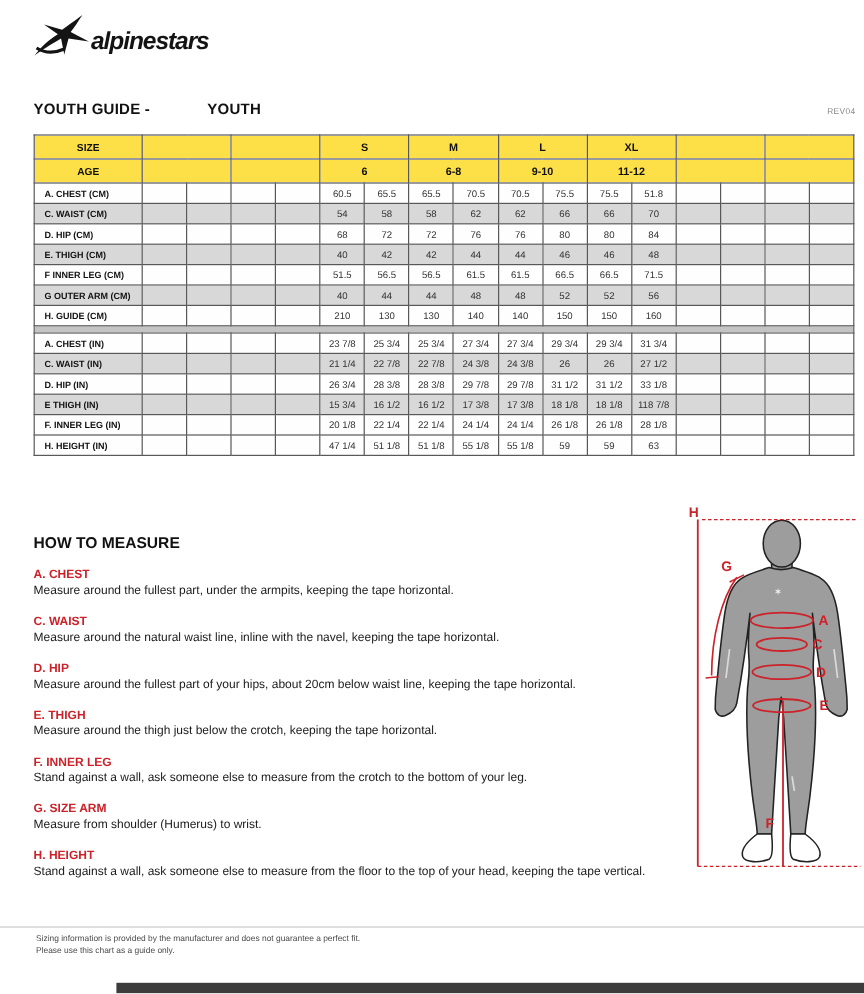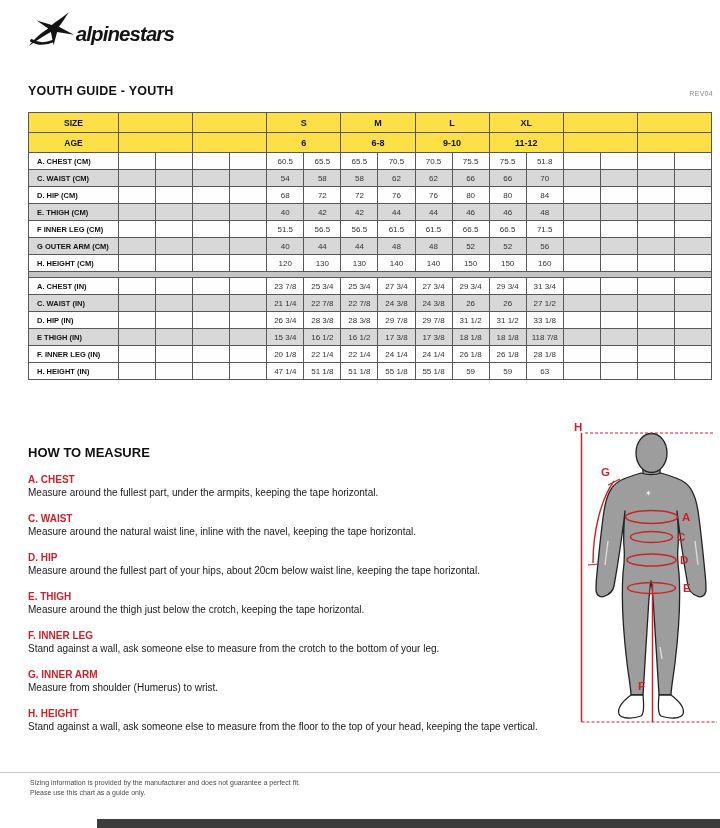--- a/index.html
+++ b/index.html
@@ -3,21 +3,21 @@
 <meta charset="utf-8">
 <style>
   html,body{margin:0;padding:0;background:#fff;}
   #frame{position:relative;width:720px;height:828px;background:#ffffff;overflow:hidden;
          font-family:"Liberation Sans",sans-serif;color:#1a1a1a;}
 
   
   #logo{position:absolute;left:26px;top:10px;width:160px;height:44px;}
   #page-title{position:absolute;left:28px;top:84px;font-size:12.5px;font-weight:600;
               color:#111;letter-spacing:.2px;}
-  #page-title b{font-weight:800;}
+  #page-title b{font-weight:800;margin-left:44px;}
   #rev{position:absolute;right:7px;top:90px;font-size:7px;color:#8a8a8a;letter-spacing:.3px;}
 
   
   #size-table{position:absolute;left:28px;top:112px;width:684px;border-collapse:collapse;
               table-layout:fixed;}
   #size-table th,#size-table td{border:1px solid #585858;padding:0;overflow:hidden;
               text-align:center;vertical-align:middle;height:16px;font-size:8px;color:#333;}
   #size-table tr.hdr th{background:#fde047;height:19px;font-size:9px;font-weight:bold;color:#111;}
   #size-table tr.hdr th.lbl{font-size:8.5px;}
   #size-table td.lbl{text-align:left;padding-left:8px;font-weight:bold;font-size:7.5px;color:#111;}
@@ -207,26 +207,26 @@
           <td class="val">48</td>
           <td class="val">52</td>
           <td class="val">52</td>
           <td class="val">56</td>
           <td></td>
           <td></td>
           <td></td>
           <td></td>
         </tr>
         <tr class="w">
-          <td class="lbl">H. HEIGHT (CM)</td>
-          <td></td>
-          <td></td>
-          <td></td>
-          <td></td>
-          <td class="val">120</td>
+          <td class="lbl">H. GUIDE (CM)</td>
+          <td></td>
+          <td></td>
+          <td></td>
+          <td></td>
+          <td class="val">210</td>
           <td class="val">130</td>
           <td class="val">130</td>
           <td class="val">140</td>
           <td class="val">140</td>
           <td class="val">150</td>
           <td class="val">150</td>
           <td class="val">160</td>
           <td></td>
           <td></td>
           <td></td>
@@ -369,21 +369,21 @@
     </div>
     <div class="ht-item">
       <div class="hd">E. THIGH</div>
       <div class="tx">Measure around the thigh just below the crotch, keeping the tape horizontal.</div>
     </div>
     <div class="ht-item">
       <div class="hd">F. INNER LEG</div>
       <div class="tx">Stand against a wall, ask someone else to measure from the crotch to the bottom of your leg.</div>
     </div>
     <div class="ht-item">
-      <div class="hd">G. INNER ARM</div>
+      <div class="hd">G. SIZE ARM</div>
       <div class="tx">Measure from shoulder (Humerus) to wrist.</div>
     </div>
     <div class="ht-item">
       <div class="hd">H. HEIGHT</div>
       <div class="tx">Stand against a wall, ask someone else to measure from the floor to the top of your head, keeping the tape vertical.</div>
     </div>
   </div>
 
   <div id="figure-wrap">
     <svg width="157" height="360" viewBox="0 0 157 360">

